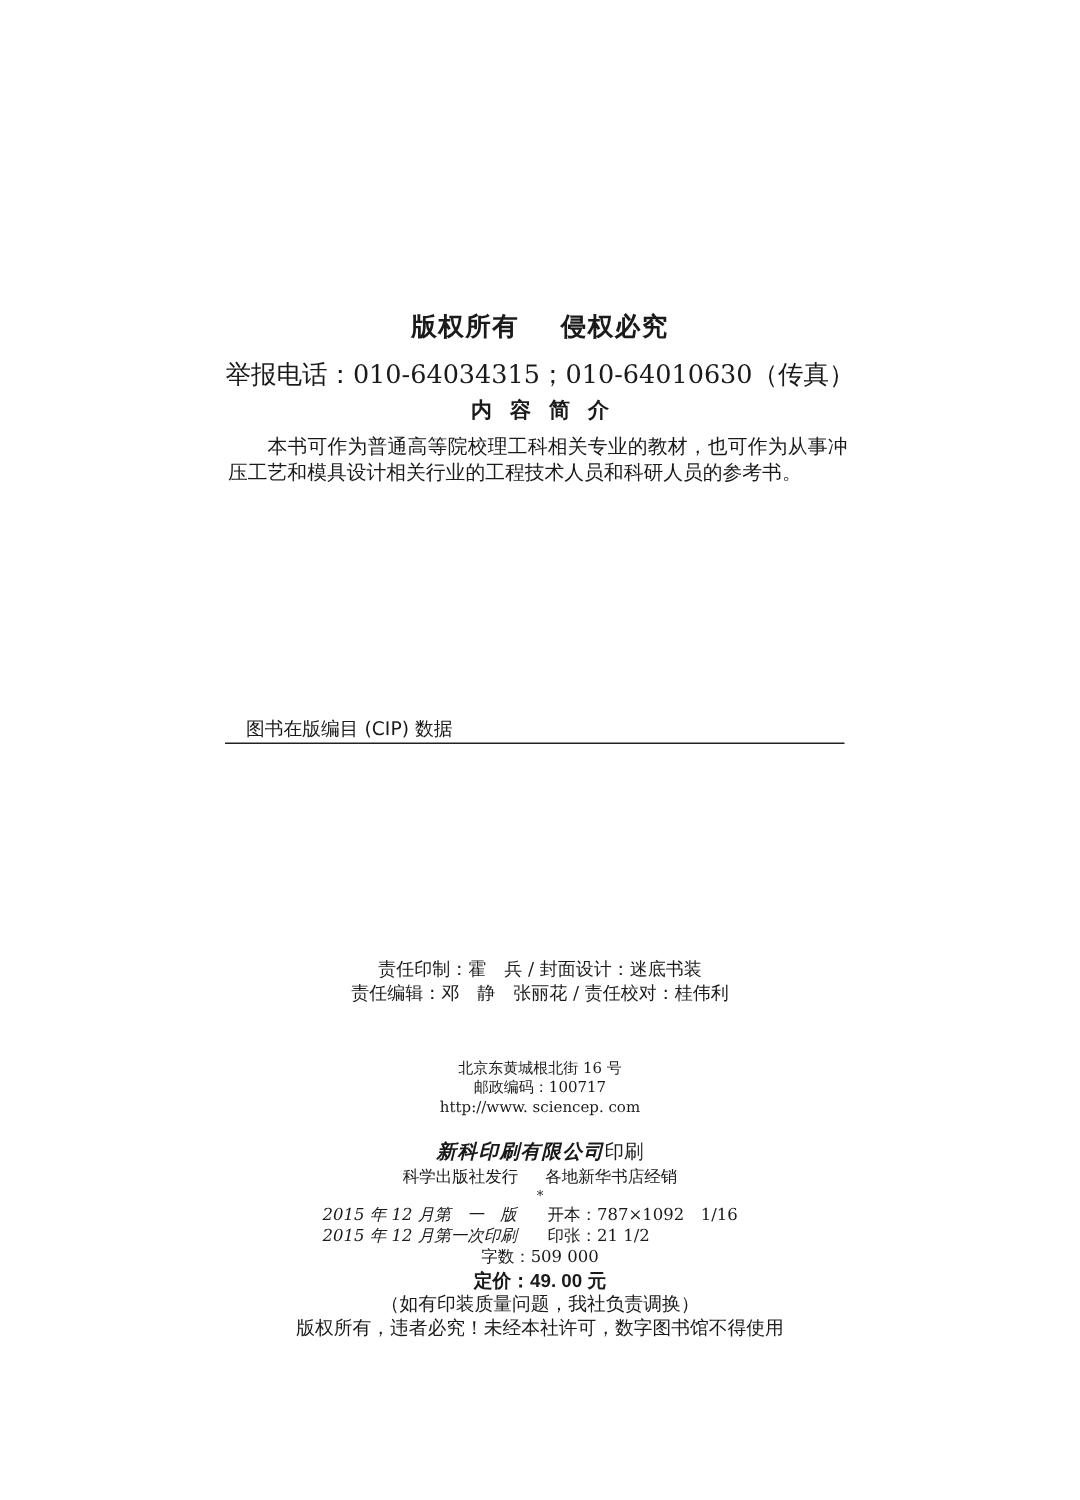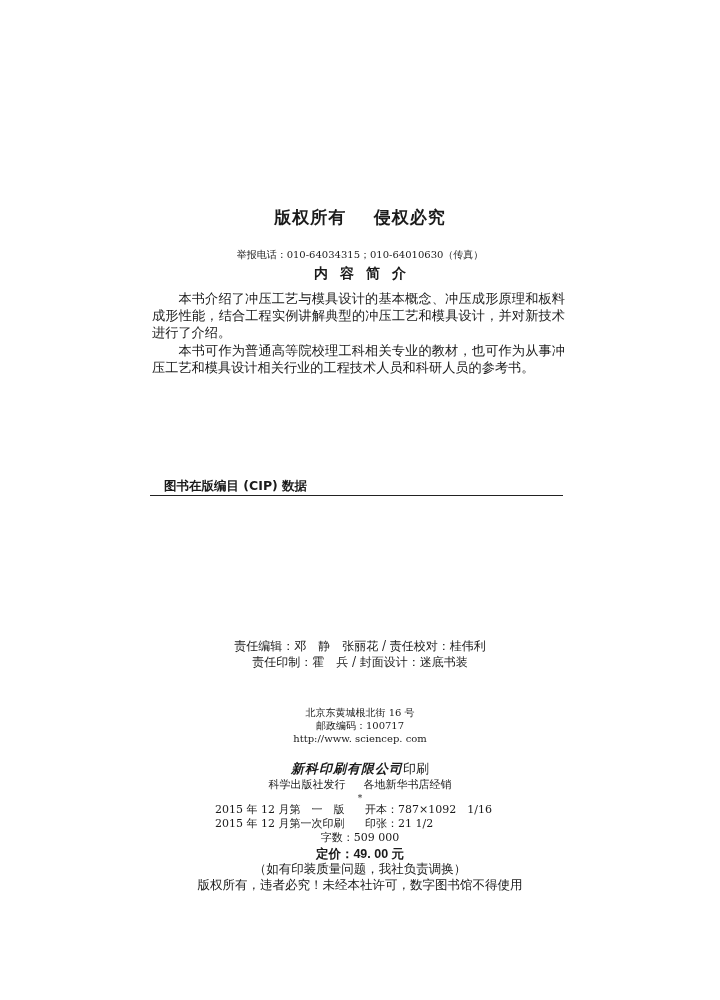--- a/index.html
+++ b/index.html
@@ -20,22 +20,22 @@
 
     .title {
       top: 206px;
       font-family: "DejaVu Sans", "Liberation Sans", sans-serif;
       font-weight: bold;
       font-size: 17px;
       letter-spacing: 1px;
       white-space: pre;
     }
     .phone {
-      top: 248px;
-      font-size: 10px;
+      top: 238px;
+      font-size: 17px;
     }
     .intro-heading {
       top: 265px;
       font-family: "DejaVu Sans", "Liberation Sans", sans-serif;
       font-weight: bold;
       font-size: 14px;
       letter-spacing: 12px;
       padding-left: 12px;
       box-sizing: border-box;
     }
@@ -52,21 +52,21 @@
       text-indent: 2em;
     }
 
     .cip {
       top: 478px;
       left: 150px;
       width: 413px;
     }
     .cip-header {
       font-family: "DejaVu Sans", "Liberation Sans", sans-serif;
-      font-weight: bold;
+      font-weight: normal;
       font-size: 12.5px;
       padding-left: 14px;
       height: 16px;
       line-height: 16px;
       border-bottom: 1.3px solid #222;
       padding-bottom: 1px;
     }
     .cip-body {
       font-size: 13px;
       line-height: 17.5px;
@@ -125,21 +125,21 @@
 
     .specs {
       top: 803px;
       font-size: 11px;
       line-height: 14px;
     }
     .specs .row {
       display: flex;
       justify-content: center;
     }
-    .specs .row .l { width: 150px; text-align: left; }
+    .specs .row .l { width: 150px; text-align: left; font-style: italic; }
     .specs .row .r { width: 140px; text-align: left; }
     .specs .wc { text-align: center; }
     .price {
       top: 846px;
       font-family: Liberation Sans, sans-serif;
       font-weight: bold;
       font-size: 12.5px;
     }
     .notice {
       top: 861px;
@@ -154,31 +154,30 @@
   </style>
 </head>
 <body>
 
 <div class="abs center title">版权所有    侵权必究</div>
 <div class="abs center phone">举报电话：010-64034315；010-64010630（传真）</div>
 
 <div class="abs center intro-heading">内容简介</div>
 
 <div class="abs intro-body">
-  <p>本书介绍了冲压工艺与模具设计的基本概念、冲压成形原理和板料成形性能，结合工程实例讲解典型的冲压工艺和模具设计，并对新技术进行了介绍。</p>
   <p>本书可作为普通高等院校理工科相关专业的教材，也可作为从事冲压工艺和模具设计相关行业的工程技术人员和科研人员的参考书。</p>
 </div>
 
 <div class="abs cip">
   <div class="cip-header">图书在版编目 (CIP) 数据</div>
 </div>
 
 <div class="abs center credits">
+  <div>责任印制：霍　兵 / 封面设计：迷底书装</div>
   <div>责任编辑：邓　静　张丽花 / 责任校对：桂伟利</div>
-  <div>责任印制：霍　兵 / 封面设计：迷底书装</div>
 </div>
 
 <div class="abs center publisher">
   <div>北京东黄城根北街 16 号</div>
   <div>邮政编码：100717</div>
   <div>http://www. sciencep. com</div>
 </div>
 
 <div class="abs center printer">
   <div class="printer-name">

